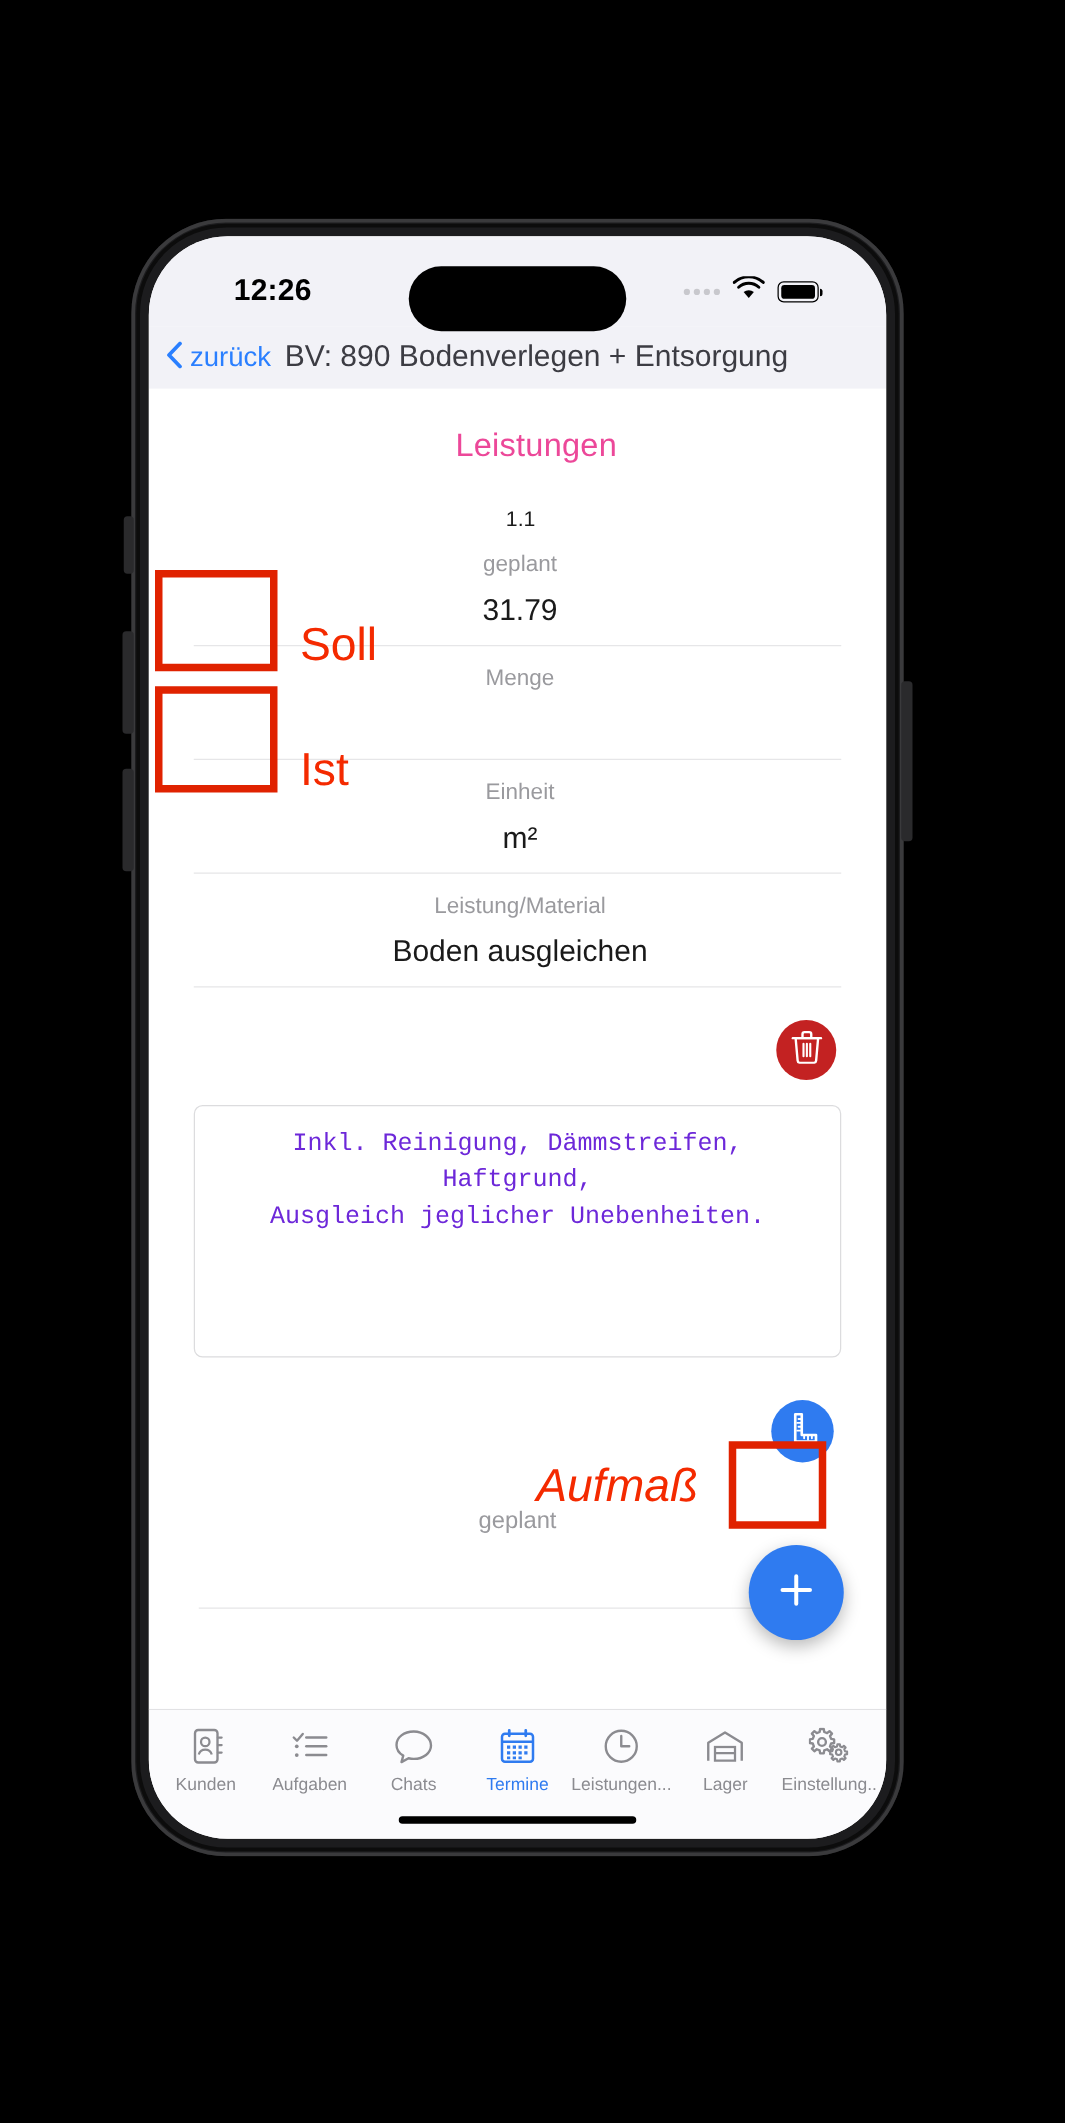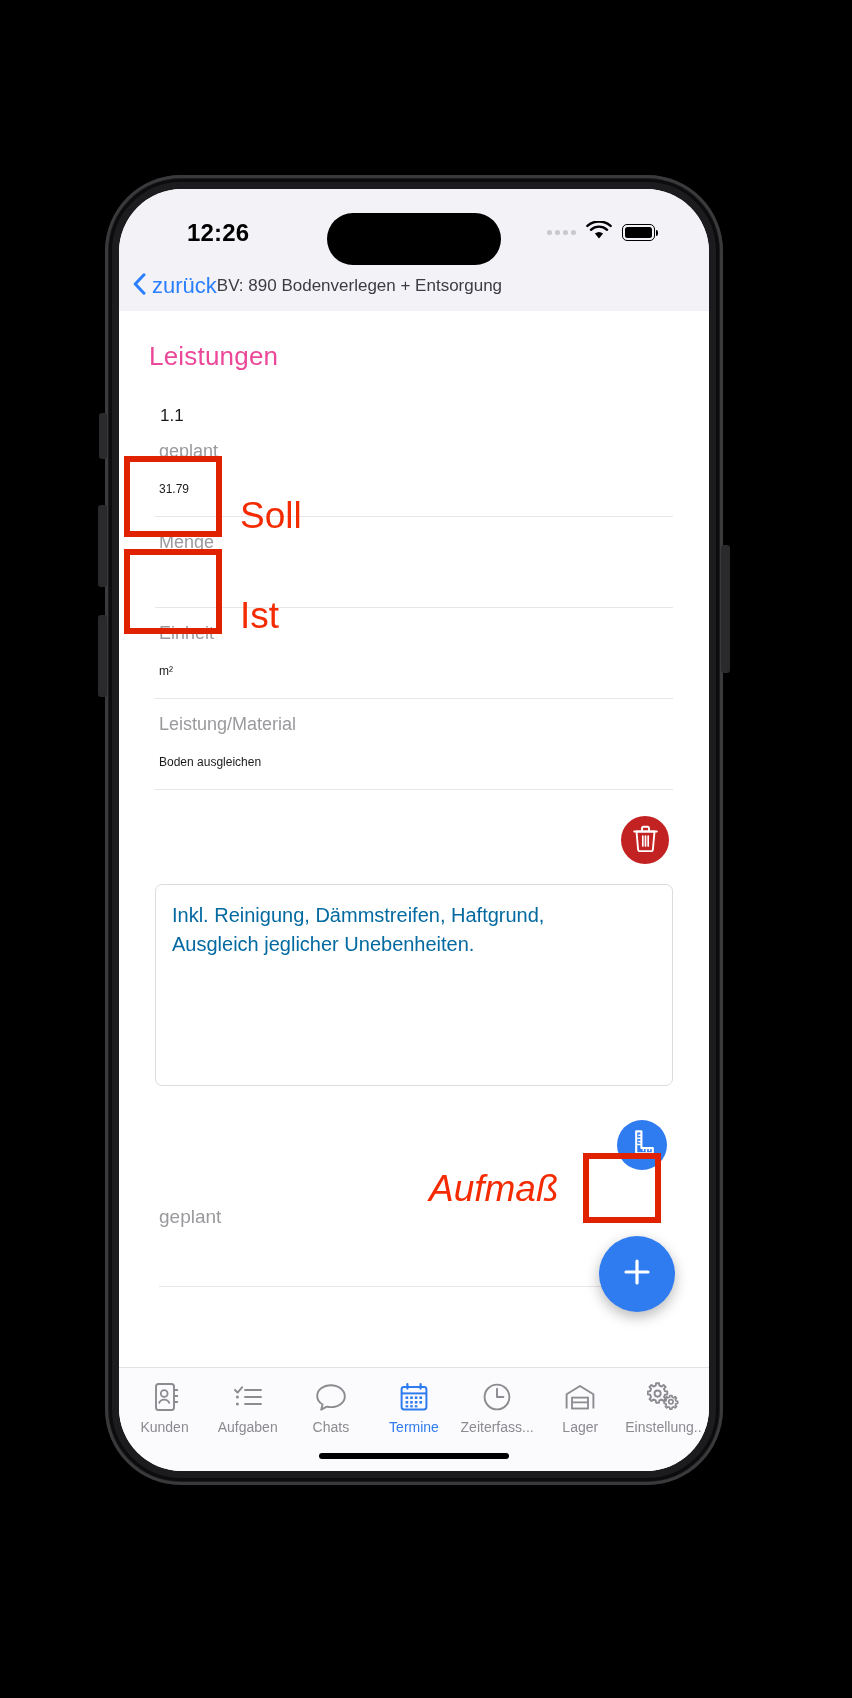--- a/index.html
+++ b/index.html
@@ -2,21 +2,21 @@
 <html><head>
 <meta charset="utf-8">
 <style>
   * { box-sizing: border-box; margin: 0; padding: 0; }
   html, body {
     width: 852px; height: 1698px;
     background: #000000;
     font-family: "Liberation Sans", sans-serif;
     overflow: hidden;
   }
-  #stage { position: relative; width: 852px; height: 1260px; background: #000; }
+  #stage { position: relative; width: 852px; height: 1260px; background: #000; text-align: center; }
 
   
   .phone-frame {
     position: absolute;
     left: 105px; top: 175px;
     width: 618px; height: 1310px;
     background: #1c1c1e;
     border-radius: 76px;
     box-shadow: 0 0 0 3px #3a3a3c inset;
   }
@@ -88,21 +88,21 @@
   .navbar {
     height: 50px;
     background: #f2f2f7;
     display: flex; align-items: center;
     padding: 0 12px 0 14px;
     flex: 0 0 auto;
   }
   .nav-back { display:flex; align-items:center; gap:6px; cursor:pointer; }
   .chev { width: 13px; height: 22px; }
   .nav-back-label { font-size: 22px; color: #2a7fff; }
-  .nav-title { font-size: 17px; color: #3c3c43; white-space: nowrap; }
+  .nav-title { font-size: 24px; color: #3c3c43; margin-left: 11px; white-space: nowrap; }
 
   
   .content {
     flex: 1 1 auto;
     background: #ffffff;
     position: relative;
     overflow: hidden;
     padding: 0 0 0 0;
   }
   .page-title {
@@ -112,21 +112,21 @@
   }
   .form { padding: 0 36px 0 36px; margin-top: 34px; }
   .idx-label { font-size: 17px; color: #1a1a1a; margin-left: 5px; }
 
   .field { position: relative; padding-top: 6px; }
   .field .flabel {
     font-size: 18px; color: #9a9a9e; padding: 6px 0 0 4px; display:block;
     line-height: 26px;
   }
   .field .fvalue {
-    font-size: 12px; color: #1a1a1a; padding: 10px 0 12px 4px; display:block;
+    font-size: 24px; color: #1a1a1a; padding: 10px 0 12px 4px; display:block;
     min-height: 30px; line-height: 30px;
   }
   .field .fvalue.empty { color: transparent; }
   .field .underline {
     height: 1px; background: #e6e6e8; width: 100%;
   }
 
   
   .anno-box {
     position: absolute;
@@ -154,23 +154,24 @@
 
   
   .notebox {
     margin-top: 20px;
     border: 1px solid #dcdcde;
     border-radius: 7px;
     height: 202px;
     padding: 16px 16px;
     font-size: 20px;
     line-height: 29px;
-    color: #0369a1;
+    color: #6d28d9;
     white-space: pre-wrap;
     overflow: hidden;
+    font-family: Liberation Mono, monospace;
   }
 
   
   .aufmass-row {
     display:flex; justify-content:flex-end; align-items:center;
     padding: 34px 6px 0 0;
     gap: 18px;
   }
   .aufmass-btn {
     width: 50px; height: 50px; border-radius: 50%;
@@ -413,21 +414,21 @@
           <span class="tlabel">Termine</span>
         </div>
 
         <div class="tab">
           <span>
             <svg width="30" height="30" viewBox="0 0 30 30">
               <circle cx="15" cy="15" r="12.4" fill="none" stroke="#8b8b90" stroke-width="1.9"></circle>
               <path d="M15 6.8 V15 h6.4" fill="none" stroke="#8b8b90" stroke-width="1.9" stroke-linecap="round" stroke-linejoin="round"></path>
             </svg>
           </span>
-          <span class="tlabel">Zeiterfass...</span>
+          <span class="tlabel">Leistungen...</span>
         </div>
 
         <div class="tab">
           <span>
             <svg width="32" height="30" viewBox="0 0 32 30">
               <path d="M2.6 26.5 V12.2 L16 4 l13.4 8.2 V26.5" fill="none" stroke="#8b8b90" stroke-width="1.9" stroke-linejoin="round"></path>
               <rect x="8" y="15.6" width="16" height="10.9" fill="none" stroke="#8b8b90" stroke-width="1.8"></rect>
               <path d="M8 20.4 h16" stroke="#8b8b90" stroke-width="1.8"></path>
             </svg>
           </span>

